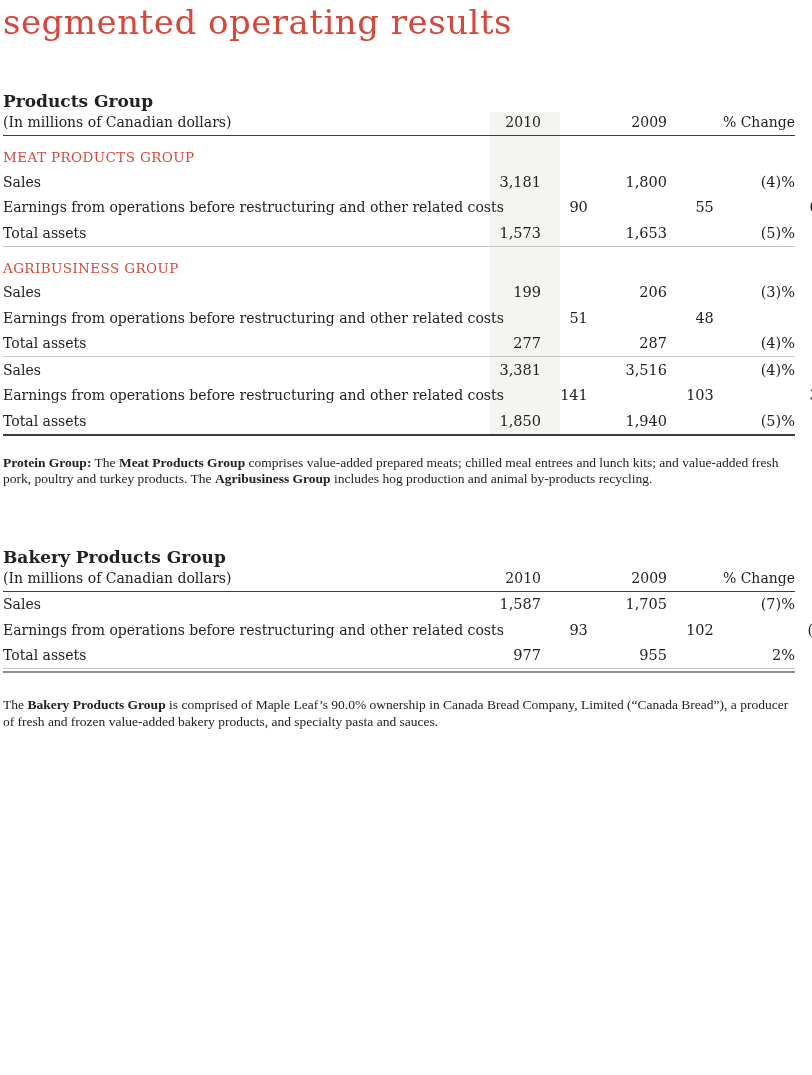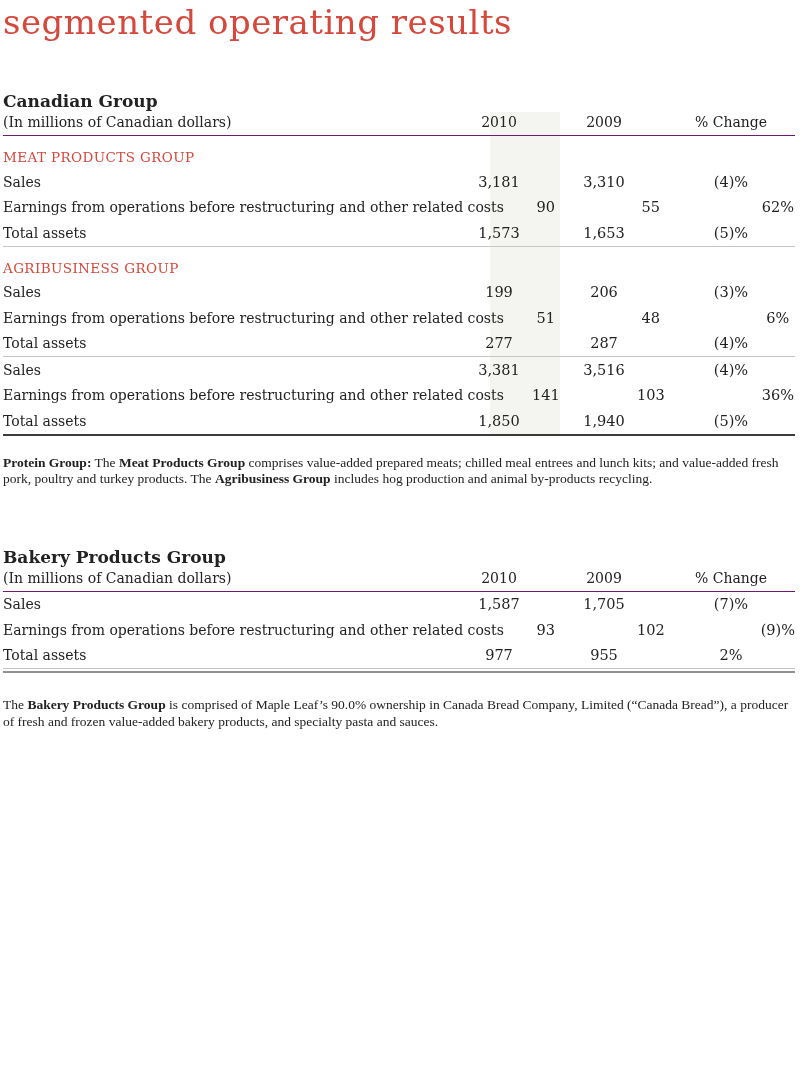--- a/index.html
+++ b/index.html
@@ -50,21 +50,21 @@
     z-index:1;
   }
   .thead{
     font-size:14px;
     align-items:end;
     padding:2px 0 5px 0;
     border-bottom:1px solid #701a75;
   }
   .cell{white-space:nowrap;}
   .cell.label{text-align:left;overflow:visible;}
-  .cell.num{text-align:center;}
+  .cell.num{text-align:right;}
   .section-name{
     padding:13px 0 4px 0;
     font-size:13.5px;
     letter-spacing:0.4px;
     color:var(--accent-red);
     position:relative;z-index:1;
   }
   .data-row{
     height:25.5px;
     align-items:center;
@@ -90,35 +90,35 @@
   .note-body{margin:0;}
   .b{font-weight:700;}
 </style>
 </head>
 <body>
 
 <div class="page">
 
   <h1 class="title">segmented operating results</h1>
 
-  <h2 class="table-title protein">Canadian Group</h2>
+  <h2 class="table-title protein">Products Group</h2>
   <div class="table" id="protein-table">
     <div class="band"></div>
     <div class="row thead">
       <div class="cell label">(In millions of Canadian dollars)</div>
       <div class="cell num">2010</div>
       <div class="cell num">2009</div>
       <div class="cell num">% Change</div>
     </div>
     <div class="tbody" id="protein-tbody">
         <div class="section-name">MEAT PRODUCTS GROUP</div>
         <div class="row data-row">
           <div class="cell label">Sales</div>
           <div class="cell num">3,181</div>
-          <div class="cell num">3,310</div>
+          <div class="cell num">1,800</div>
           <div class="cell num">(4)%</div>
         </div>
         <div class="row data-row">
           <div class="cell label">Earnings from operations before restructuring and other related costs</div>
           <div class="cell num">90</div>
           <div class="cell num">55</div>
           <div class="cell num">62%</div>
         </div>
         <div class="row data-row section-end">
           <div class="cell label">Total assets</div>

